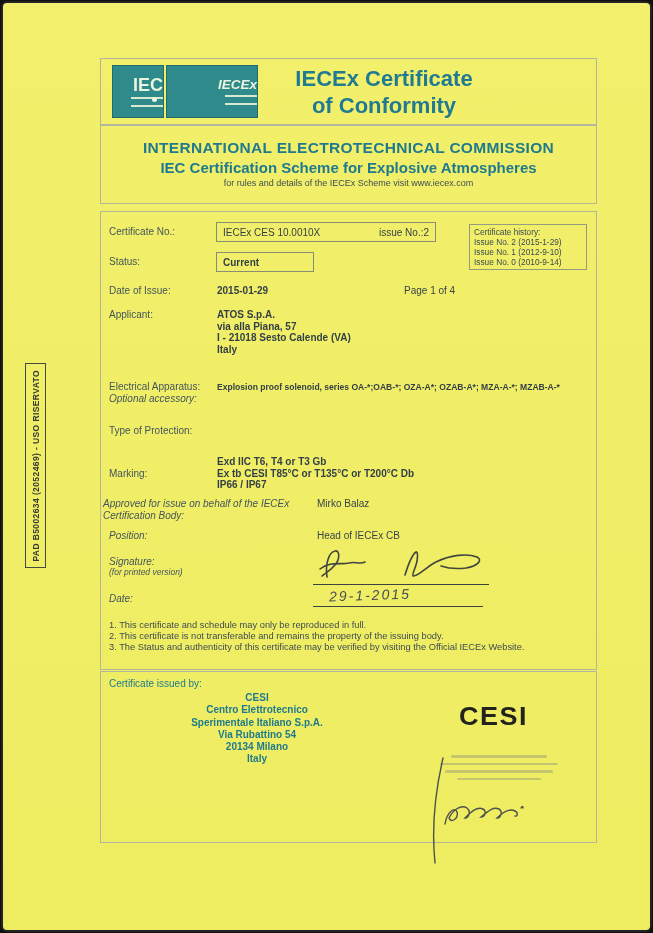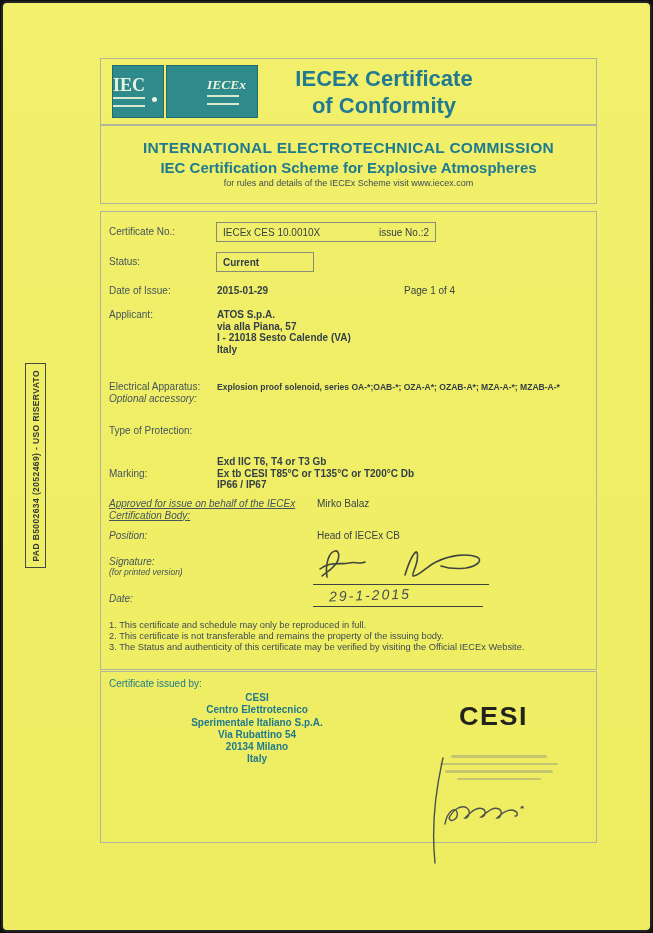--- a/index.html
+++ b/index.html
@@ -11,21 +11,21 @@
   .label{position:absolute;font-size:10px;color:#44555c;white-space:nowrap;}
   .italic{font-style:italic;}
   .value{position:absolute;font-size:10px;font-weight:bold;color:#333f46;white-space:nowrap;}
   .value-reg{position:absolute;font-size:10px;color:#384449;white-space:nowrap;}
   .teal{color:#1f7a8e;}
   .field{position:absolute;border:1px solid #878d75;display:flex;align-items:center;
          padding:0 6px;font-size:10px;color:#333f46;box-sizing:border-box;}
   .multiline div{line-height:11.5px;}
   
   .logo{position:absolute;width:50px;height:51px;background:#2f8a8b;border:1px solid #226b6d;
-        color:#eaf4df;display:flex;flex-direction:column;align-items:flex-start;justify-content:center;font-family:Liberation Serif, serif;}
+        color:#eaf4df;display:flex;flex-direction:column;align-items:flex-end;justify-content:center;}
   .logo .txt{font-weight:bold;line-height:1;}
   .logo .lines{width:32px;height:6px;border-top:2px solid #d9e9cf;border-bottom:2px solid #d9e9cf;margin-top:3px;}
   .logo .dot{position:absolute;right:6px;bottom:15px;width:5px;height:5px;border-radius:50%;background:#e9f3dd;}
   .page-title{position:absolute;left:133px;top:6px;width:300px;text-align:center;
               font-size:22px;font-weight:bold;color:#1f7a92;line-height:27px;}
   
   .comm{position:absolute;left:0;top:13px;width:100%;text-align:center;}
   .comm .l1{font-size:15.5px;font-weight:bold;color:#1f7a8e;letter-spacing:.3px;}
   .comm .l2{font-size:15px;font-weight:bold;color:#1f7a8e;margin-top:2px;}
   .comm .l3{font-size:9px;color:#3e4e54;margin-top:2px;}
@@ -84,20 +84,26 @@
   </div>
 
   <div class="box" style="left:97px;top:208px;width:495px;height:457px;">
 
     <span class="label" style="left:8px;top:14px;">Certificate No.:</span>
     <div class="field" style="left:115px;top:10px;width:220px;height:20px;justify-content:space-between;">
       <span>IECEx CES 10.0010X</span>
       <span>issue No.:2</span>
     </div>
 
+    <div class="history">
+      <div>Certificate history:</div>
+      <div>Issue No. 2 (2015-1-29)</div>
+      <div>Issue No. 1 (2012-9-10)</div>
+      <div>Issue No. 0 (2010-9-14)</div>
+    </div>
 
     <span class="label" style="left:8px;top:44px;">Status:</span>
     <div class="field" style="left:115px;top:40px;width:98px;height:20px;font-weight:bold;">
       <span>Current</span>
     </div>
 
     <span class="label" style="left:8px;top:73px;">Date of Issue:</span>
     <span class="value" style="left:116px;top:73px;">2015-01-29</span>
     <span class="value-reg" style="left:303px;top:73px;">Page 1 of 4</span>
 
@@ -115,21 +121,21 @@
 
     <span class="label" style="left:8px;top:213px;">Type of Protection:</span>
 
     <span class="label" style="left:8px;top:244px;margin-top:12px;">Marking:</span>
     <div class="value multiline" style="left:116px;top:244px;">
       <div>Exd IIC T6, T4 or T3 Gb</div>
       <div>Ex tb CESI T85°C or T135°C or T200°C Db</div>
       <div>IP66 / IP67</div>
     </div>
 
-    <div class="label italic multiline" style="left:8px;top:286px;line-height:11.5px;text-decoration:underline;">
+    <div class="label italic multiline" style="left:2px;top:286px;line-height:11.5px;">
       <div>Approved for issue on behalf of the IECEx</div>
       <div>Certification Body:</div>
     </div>
     <span class="value-reg" style="left:216px;top:286px;">Mirko Balaz</span>
 
     <span class="label italic" style="left:8px;top:318px;">Position:</span>
     <span class="value-reg" style="left:216px;top:318px;">Head of IECEx CB</span>
 
     <span class="label italic" style="left:8px;top:344px;">Signature:</span>
     <span class="label italic" style="left:8px;top:355px;font-size:8.5px;">(for printed version)</span>

